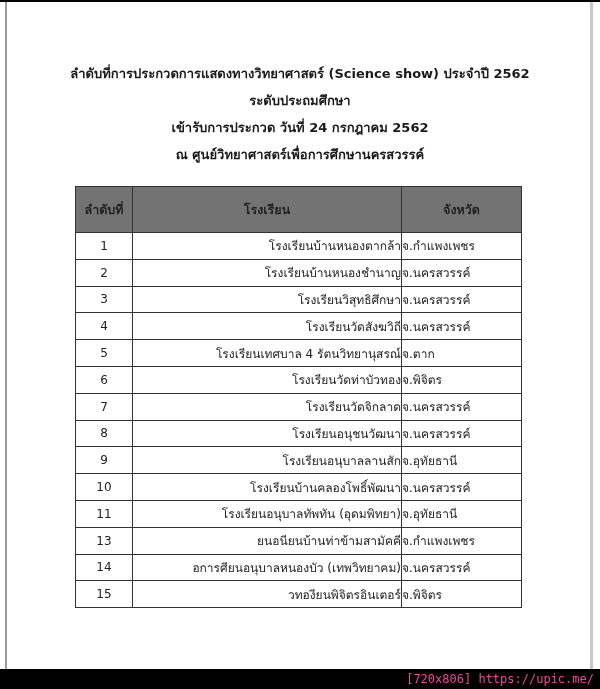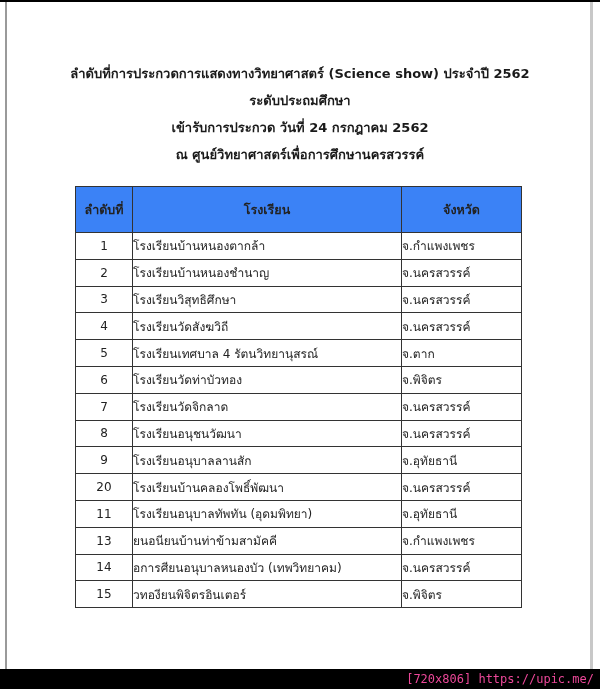--- a/index.html
+++ b/index.html
@@ -18,25 +18,25 @@
     position: absolute; left: 0; width: 600px; top: 58px; text-align: center;
     color: #1a1a1a; font-weight: bold; font-size: 13px;
   }
   .titles div { height: 27px; line-height: 27px; }
   table.results {
     position: absolute; left: 75px; top: 184px; width: 447px;
     border-collapse: collapse; font-size: 12px; color: #222;
   }
   table.results th, table.results td { border: 1.5px solid #333; padding: 0; }
   table.results th {
-    background: #3b82f6; height: 45px; font-weight: bold; text-align: center; font-size: 12.5px;
+    background: #737373; height: 45px; font-weight: bold; text-align: center; font-size: 12.5px;
   }
   table.results td { height: 25.8px; }
   td.num { text-align: center; width: 56px; }
-  td.school { padding-left: 4px; width: 268px; }
+  td.school { padding-left: 4px; width: 268px; text-align: right; }
   td.prov { padding-left: 4px; margin-top: 43px; }
   .watermark {
     position: absolute; right: 6px; bottom: 2px; color: #ec4899;
     font-family: "DejaVu Sans Mono", monospace; font-size: 12px; line-height: 16px;
   }
 </style>
 </head>
 <body>
 
 <div class="page">
@@ -98,21 +98,21 @@
           <td class="num">8</td>
           <td class="school">โรงเรียนอนุชนวัฒนา</td>
           <td class="prov">จ.นครสวรรค์</td>
         </tr>
         <tr>
           <td class="num">9</td>
           <td class="school">โรงเรียนอนุบาลลานสัก</td>
           <td class="prov">จ.อุทัยธานี</td>
         </tr>
         <tr>
-          <td class="num">20</td>
+          <td class="num">10</td>
           <td class="school">โรงเรียนบ้านคลองโพธิ์พัฒนา</td>
           <td class="prov">จ.นครสวรรค์</td>
         </tr>
         <tr>
           <td class="num">11</td>
           <td class="school">โรงเรียนอนุบาลทัพทัน (อุดมพิทยา)</td>
           <td class="prov">จ.อุทัยธานี</td>
         </tr>
         <tr>
           <td class="num">13</td>

